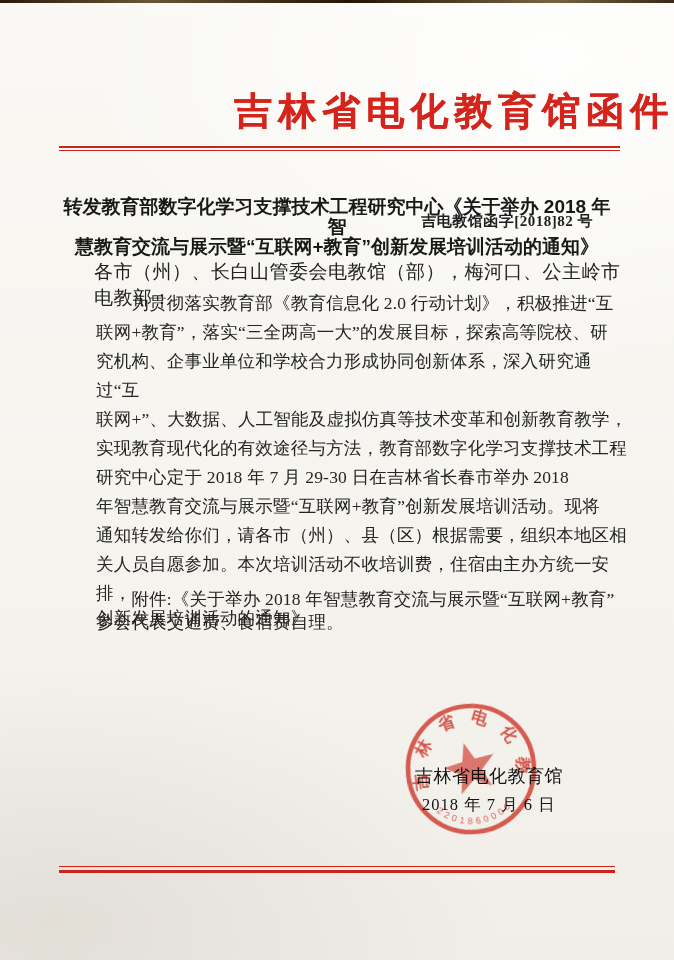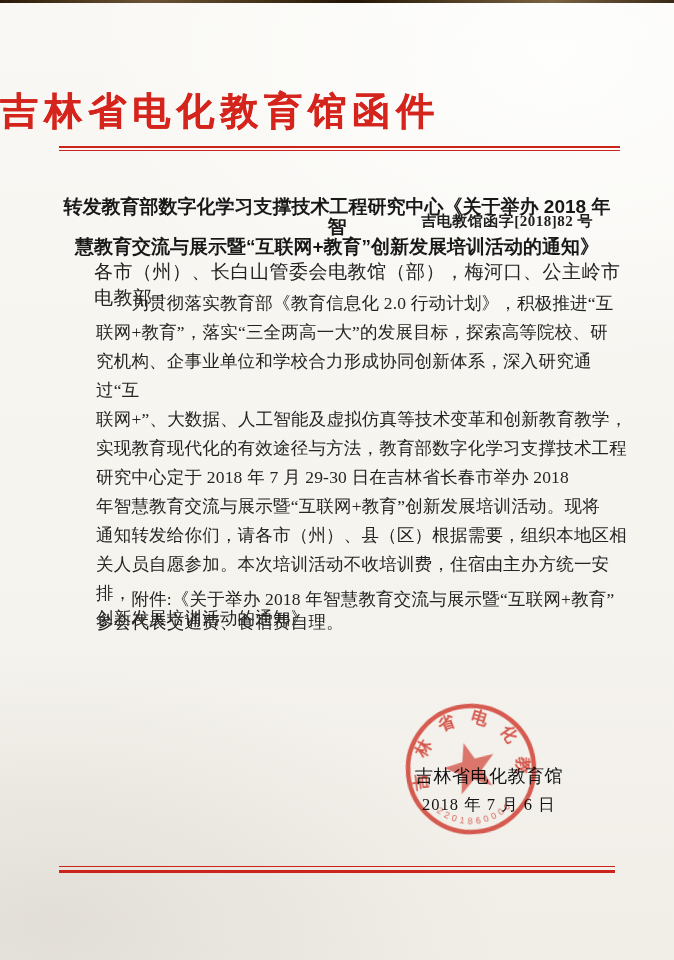--- a/index.html
+++ b/index.html
@@ -17,21 +17,21 @@
       radial-gradient(110% 45% at 8% 96%, rgba(203,199,190,0.40), rgba(203,199,190,0) 60%),
       linear-gradient(180deg, #f9f8f4 0%, #f6f4ef 55%, #f1eee8 100%);
     color: #262626;
   }
   .scan-edge-top {
     position: absolute; top: 0; left: 0; width: 674px; height: 3px;
     background: linear-gradient(90deg, #2b1a07, #6b5435 22%, #241504 52%, #7a6342 82%, #3a2918);
   }
   .letterhead-title {
     position: absolute; top: 86px; left: 0; width: 674px;
-    margin: 0; text-align: left;
+    margin: 0; text-align: right;
     font-family: "Liberation Serif", "DejaVu Serif", serif;
     font-weight: 900; font-size: 38px; line-height: 50px;
     letter-spacing: 6px; color: #d4241c;
     text-shadow: 0.4px 0 0 #d4241c;
   }
   .rule-top {
     position: absolute; left: 59px; top: 146px; width: 561px; height: 5px;
     background: linear-gradient(180deg, #cb241d 0px, #cb241d 2.4px, rgba(0,0,0,0) 2.4px, rgba(0,0,0,0) 3.8px, #cb241d 3.8px, #cb241d 5px);
   }
   .doc-number {

